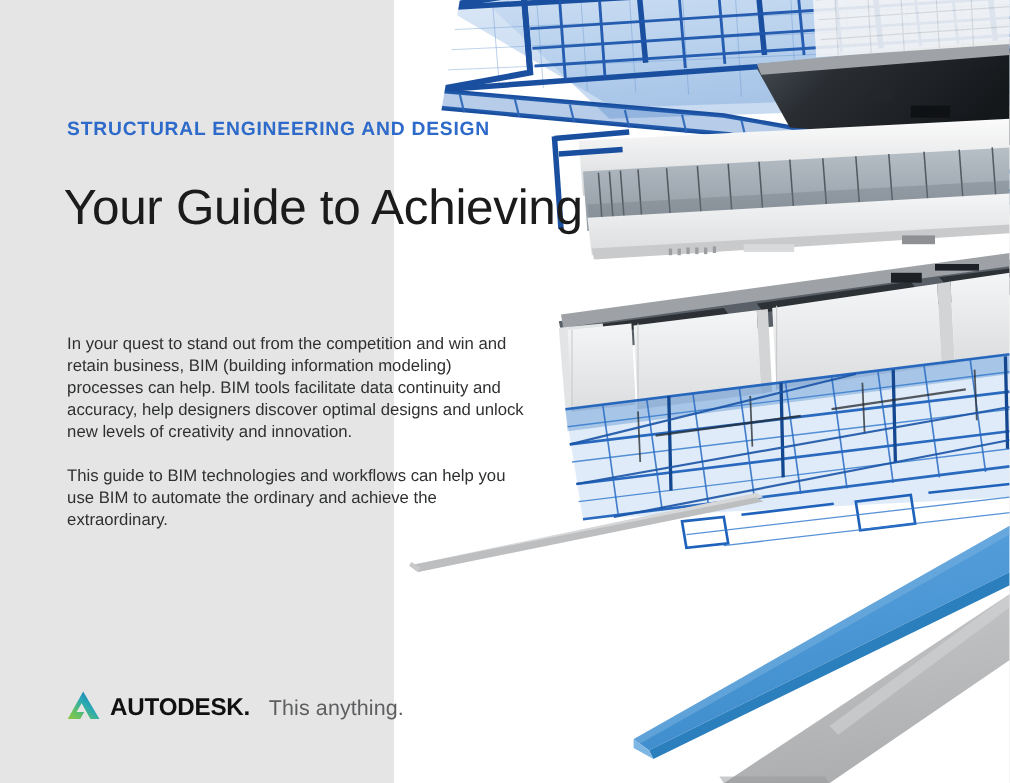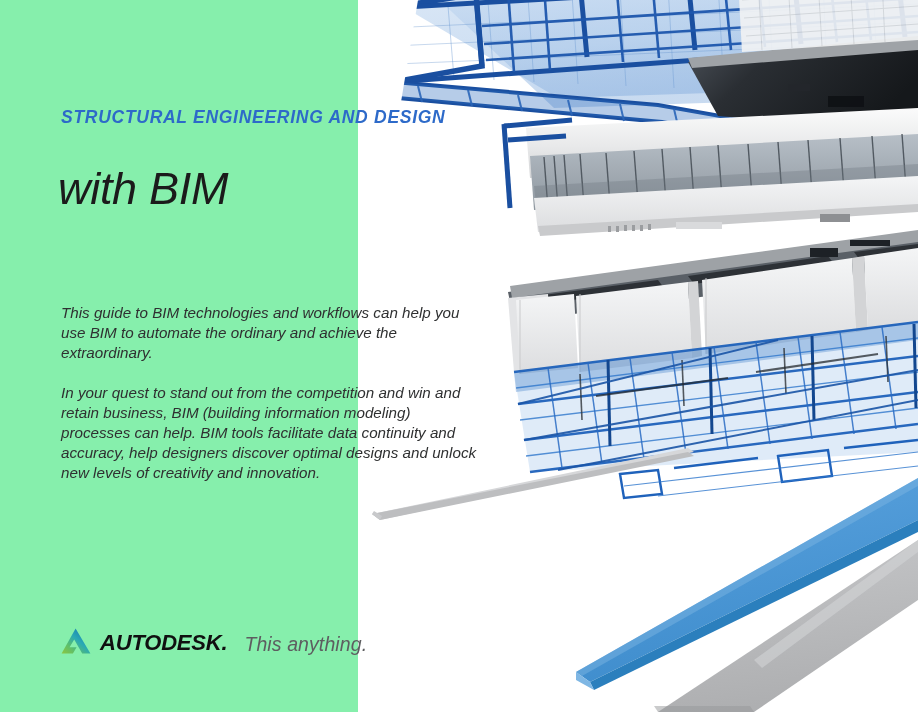--- a/index.html
+++ b/index.html
@@ -10,23 +10,22 @@
   }
   body {
     font-family: "Liberation Sans", sans-serif;
     -webkit-font-smoothing: antialiased;
   }
 
   #page {
     position: relative;
     width: 918px;
     height: 712px;
-    background: #86efac;
+    background: #e5e5e5;
     overflow: hidden;
-    font-style: italic;
   }
 
   
   .hero-art {
     position: absolute;
     top: 0;
     right: 0;
     width: 560px;
     height: 712px;
     overflow: hidden;
@@ -414,26 +413,26 @@
         <polygon points="0,140 40,120 0,160" fill="#ffffff" opacity="0.6"></polygon>
       </g>
     </svg>
   </div>
 
   <div class="content">
 
     <div class="eyebrow">STRUCTURAL ENGINEERING AND DESIGN</div>
 
     <h1 class="headline">
-      <span class="hl-line">with BIM</span>
+      <span class="hl-line">Your Guide to Achieving</span>
     </h1>
 
     <div class="body-copy">
+      <p>In your quest to stand out from the competition and win and retain business, BIM (building information modeling) processes can help. BIM tools facilitate data continuity and accuracy, help designers discover optimal designs and unlock new levels of creativity and innovation.</p>
       <p>This guide to BIM technologies and workflows can help you use BIM to automate the ordinary and achieve the extraordinary.</p>
-      <p>In your quest to stand out from the competition and win and retain business, BIM (building information modeling) processes can help. BIM tools facilitate data continuity and accuracy, help designers discover optimal designs and unlock new levels of creativity and innovation.</p>
     </div>
 
     <div class="logo-lockup">
       <span class="logo-mark">
         <svg viewBox="0 0 30 26" xmlns="http://www.w3.org/2000/svg" aria-hidden="true">
           <defs>
             <linearGradient id="adskGrad" x1="0" y1="1" x2="1" y2="0">
               <stop offset="0%" stop-color="#8ec640"></stop>
               <stop offset="28%" stop-color="#5cbf6b"></stop>
               <stop offset="55%" stop-color="#2aa9b4"></stop>

